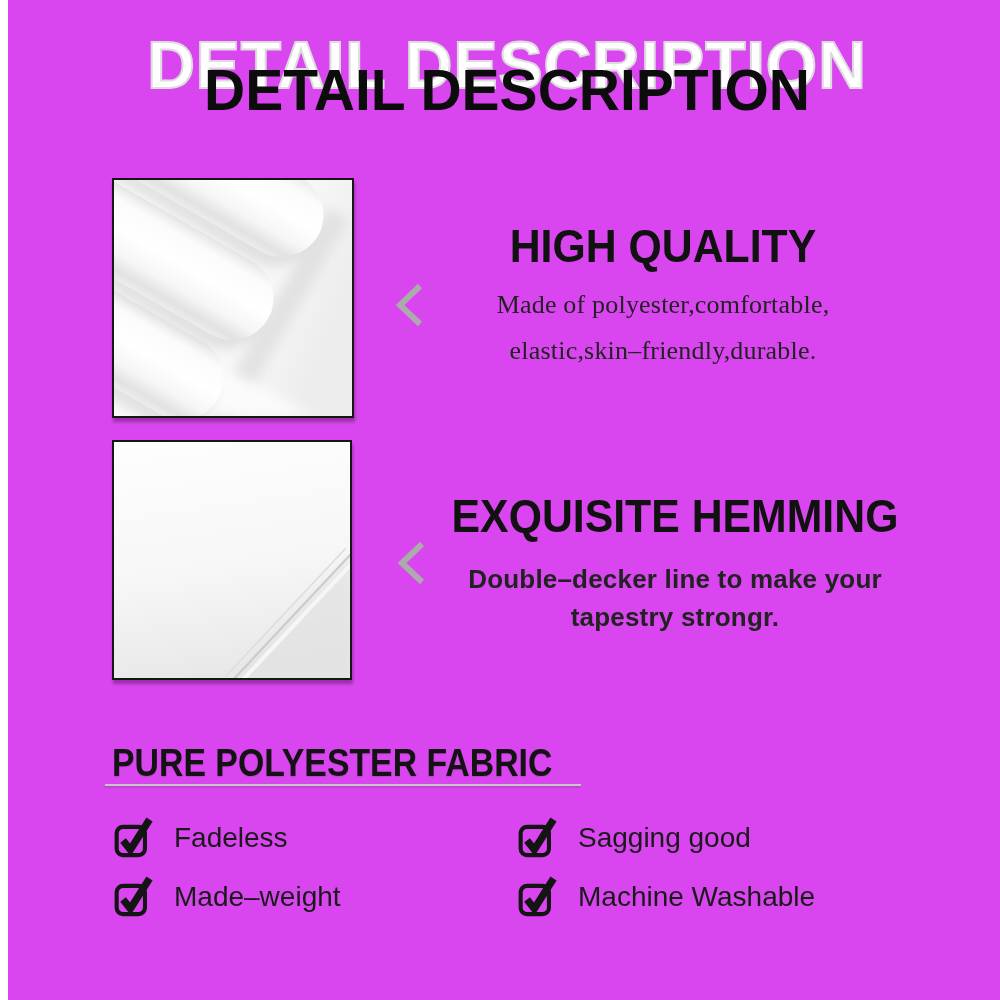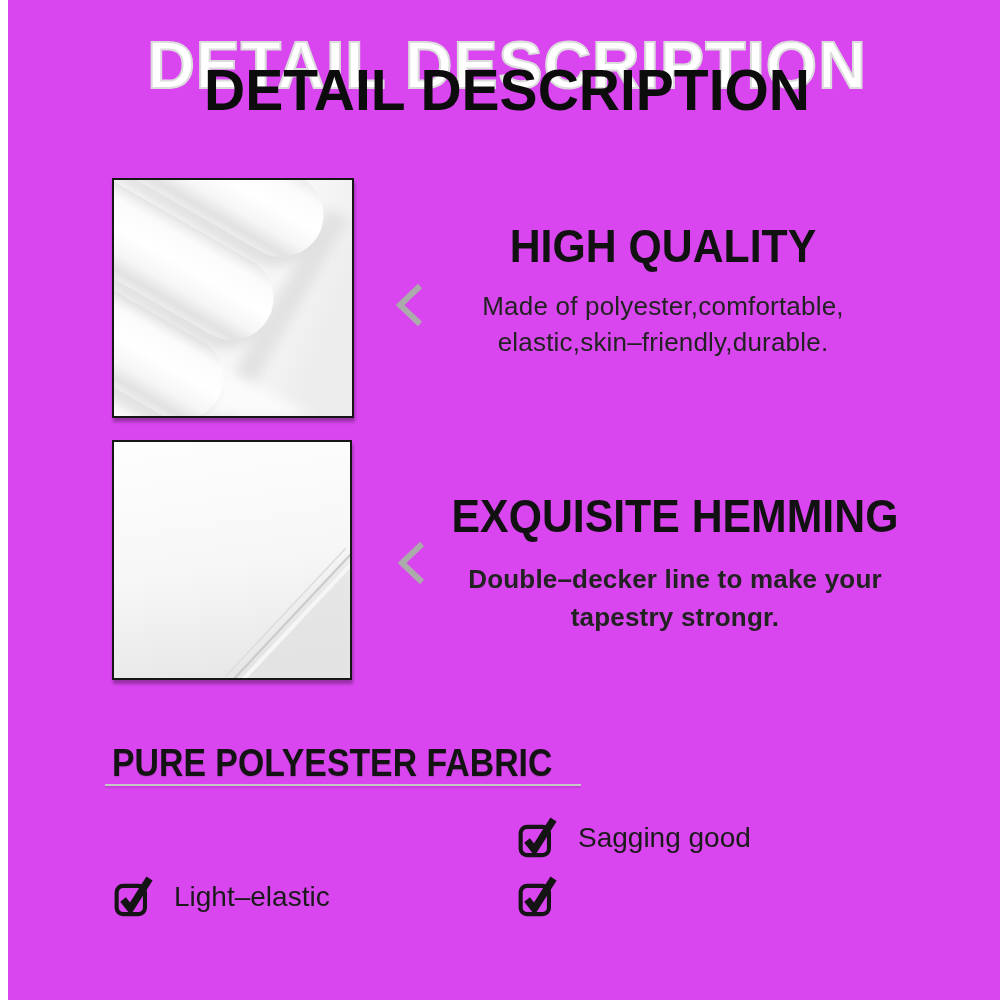--- a/index.html
+++ b/index.html
@@ -34,21 +34,21 @@
   .sec-heading{
     position:absolute;margin:0;line-height:1;font-size:46px;font-weight:700;color:#111111;
     text-align:center;transform:scaleX(0.93);white-space:nowrap;
   }
   .sec1-heading{left:405px;top:223px;width:500px;}
   .sec2-heading{left:412px;top:493px;width:510px;}
   .sec-body{
     position:absolute;margin:0;font-size:26px;color:#222222;text-align:center;
     white-space:pre-line;letter-spacing:0.2px;
   }
-  .sec1-body{left:405px;top:288px;width:500px;line-height:36px;}
+  .sec1-body{left:405px;top:282px;width:500px;line-height:46px;font-family:Liberation Serif, serif;}
   .sec2-body{left:412px;top:560px;width:510px;line-height:38px;font-weight:bold;}
   
   .fabric-heading{
     position:absolute;left:104px;top:744px;margin:0;font-size:38px;font-weight:700;
     line-height:1;color:#131313;transform:scaleX(0.89);transform-origin:left center;
     white-space:nowrap;text-shadow:0 1px 1px rgba(0,0,0,0.12);
   }
   .heading-underline{
     position:absolute;left:97px;top:784px;width:476px;height:2px;
     background:#c6c6c6;box-shadow:0 2px 1px rgba(0,0,0,0.10);
@@ -143,43 +143,53 @@
       <path d="M26 3 L6 22 L26 41" fill="none" stroke="#ababab" stroke-width="6"></path>
     </svg>
   </div>
   <h2 class="sec-heading sec2-heading">EXQUISITE HEMMING</h2>
   <p class="sec-body sec2-body">Double–decker line to make your
 tapestry strongr.</p>
 
   <h2 class="fabric-heading">PURE POLYESTER FABRIC</h2>
   <div class="heading-underline"></div>
 
+  <div class="feature f1">
+    <span class="cb">
+      <svg viewBox="0 0 46 50">
+          <rect x="4" y="15" width="31" height="31" rx="7" fill="none" stroke="#141414" stroke-width="4.5"></rect>
+          <path d="M11 30 L19 40 L40 7" fill="none" stroke="#141414" stroke-width="8"></path>
+        </svg>
+    </span>
+    <span class="feature-label">Fadeless</span>
+  </div>
 
   <div class="feature f2">
     <span class="cb">
       <svg viewBox="0 0 46 50">
           <rect x="4" y="15" width="31" height="31" rx="7" fill="none" stroke="#141414" stroke-width="4.5"></rect>
           <path d="M11 30 L19 40 L40 7" fill="none" stroke="#141414" stroke-width="8"></path>
         </svg>
     </span>
-    <span class="feature-label">Light–elastic</span>
+    <span class="feature-label">Made–weight</span>
   </div>
 
   <div class="feature f3">
     <span class="cb">
       <svg viewBox="0 0 46 50">
           <rect x="4" y="15" width="31" height="31" rx="7" fill="none" stroke="#141414" stroke-width="4.5"></rect>
           <path d="M11 30 L19 40 L40 7" fill="none" stroke="#141414" stroke-width="8"></path>
         </svg>
     </span>
     <span class="feature-label">Sagging good</span>
   </div>
 
   <div class="feature f4">
     <span class="cb">
       <svg viewBox="0 0 46 50">
           <rect x="4" y="15" width="31" height="31" rx="7" fill="none" stroke="#141414" stroke-width="4.5"></rect>
           <path d="M11 30 L19 40 L40 7" fill="none" stroke="#141414" stroke-width="8"></path>
         </svg>
     </span>
+    <span class="feature-label">Machine Washable</span>
   </div>
 
 </div>
 
 </body></html>

